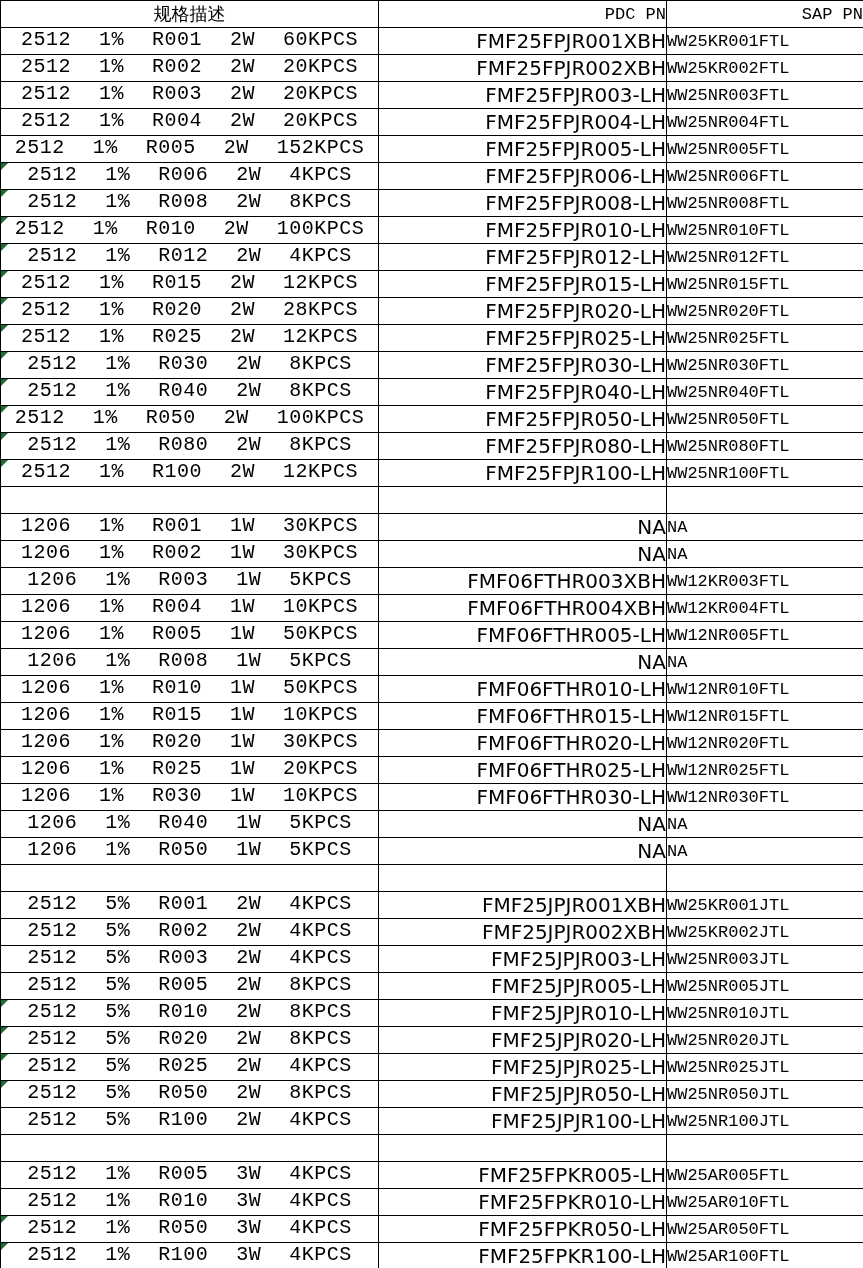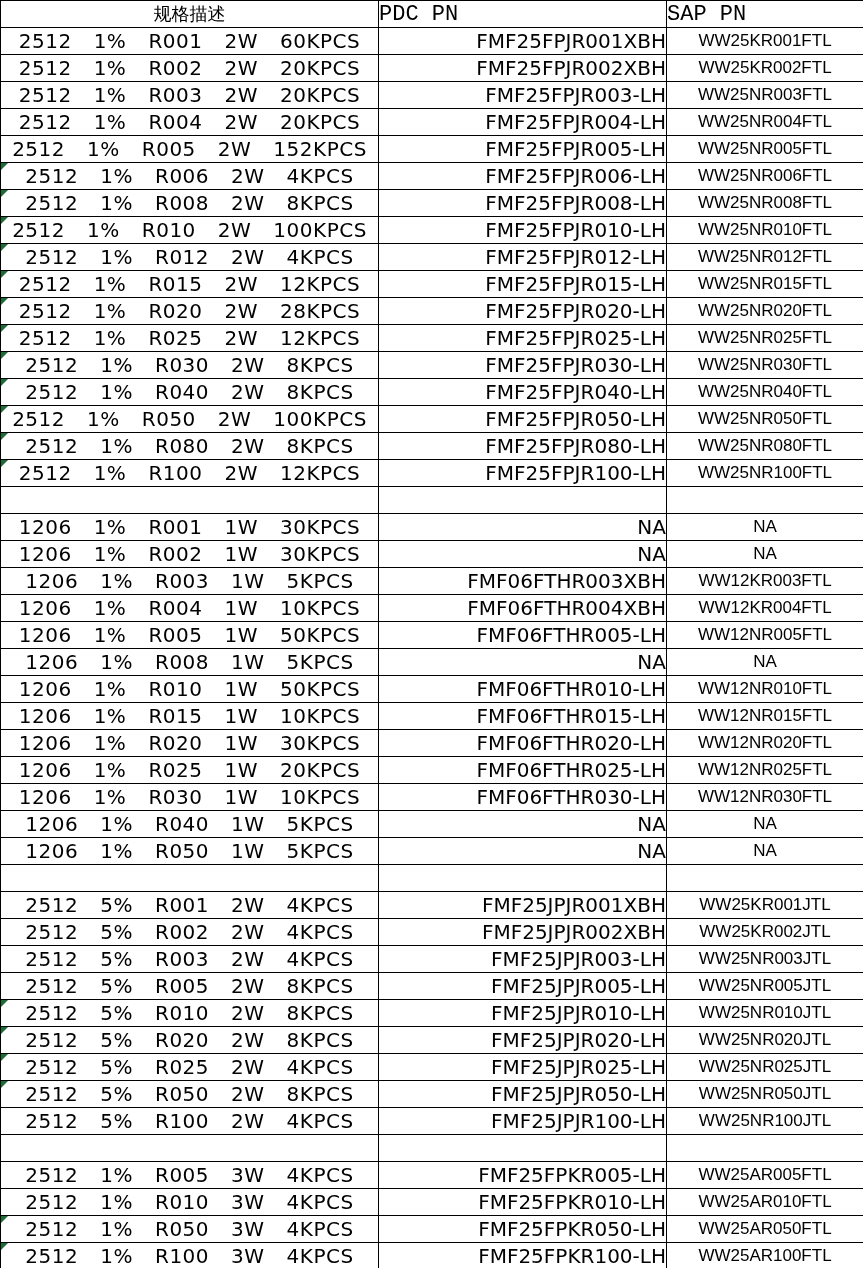--- a/index.html
+++ b/index.html
@@ -7,26 +7,26 @@
   table{border-collapse:collapse;table-layout:fixed;width:863px;
         font-family:"DejaVu Sans","Liberation Sans",sans-serif;color:#000;}
   col.c-spec{width:378px;}
   col.c-pdc{width:288px;}
   col.c-sap{width:197px;}
   th,td{border:1px solid #000;height:27px;padding:0;margin:0;
         position:relative;overflow:hidden;vertical-align:middle;
         background:#fff;box-sizing:border-box;}
   th{font-weight:normal;}
   .h-spec{font-family:Liberation Serif, serif;font-size:18px;text-align:center;}
-  .h-mono{font-family:"Liberation Mono","DejaVu Sans Mono",monospace;font-size:22px;text-align:left;margin-left:17px;}
-  .spec-inner{display:flex;justify-content:center;align-items:center;
-        gap:22px;font-size:20px;letter-spacing:0.5px;white-space:nowrap;height:100%;}
+  .h-mono{font-family:"Liberation Mono","DejaVu Sans Mono",monospace;font-size:17px;text-align:right;margin-left:17px;}
+  .spec-inner{display:flex;justify-content:center;align-items:flex-start;
+        gap:28px;font-size:20px;letter-spacing:0.5px;white-space:nowrap;height:100%;font-family:Liberation Mono, monospace;}
   .pdc{font-size:20px;text-align:right;white-space:nowrap;}
-  .sap{font-family:Liberation Sans, sans-serif;
-        font-size:17px;text-align:center;white-space:nowrap;}
+  .sap{font-family:Liberation Mono, monospace;
+        font-size:17px;white-space:nowrap;}
   td.flagged::before{content:"";position:absolute;top:0;left:0;width:0;height:0;
         border-top:7px solid #1d6b35;border-right:7px solid transparent;}
 </style>
 </head>
 <body>
 
 <div class="sheet">
   <table>
     <colgroup>
       <col class="c-spec">

